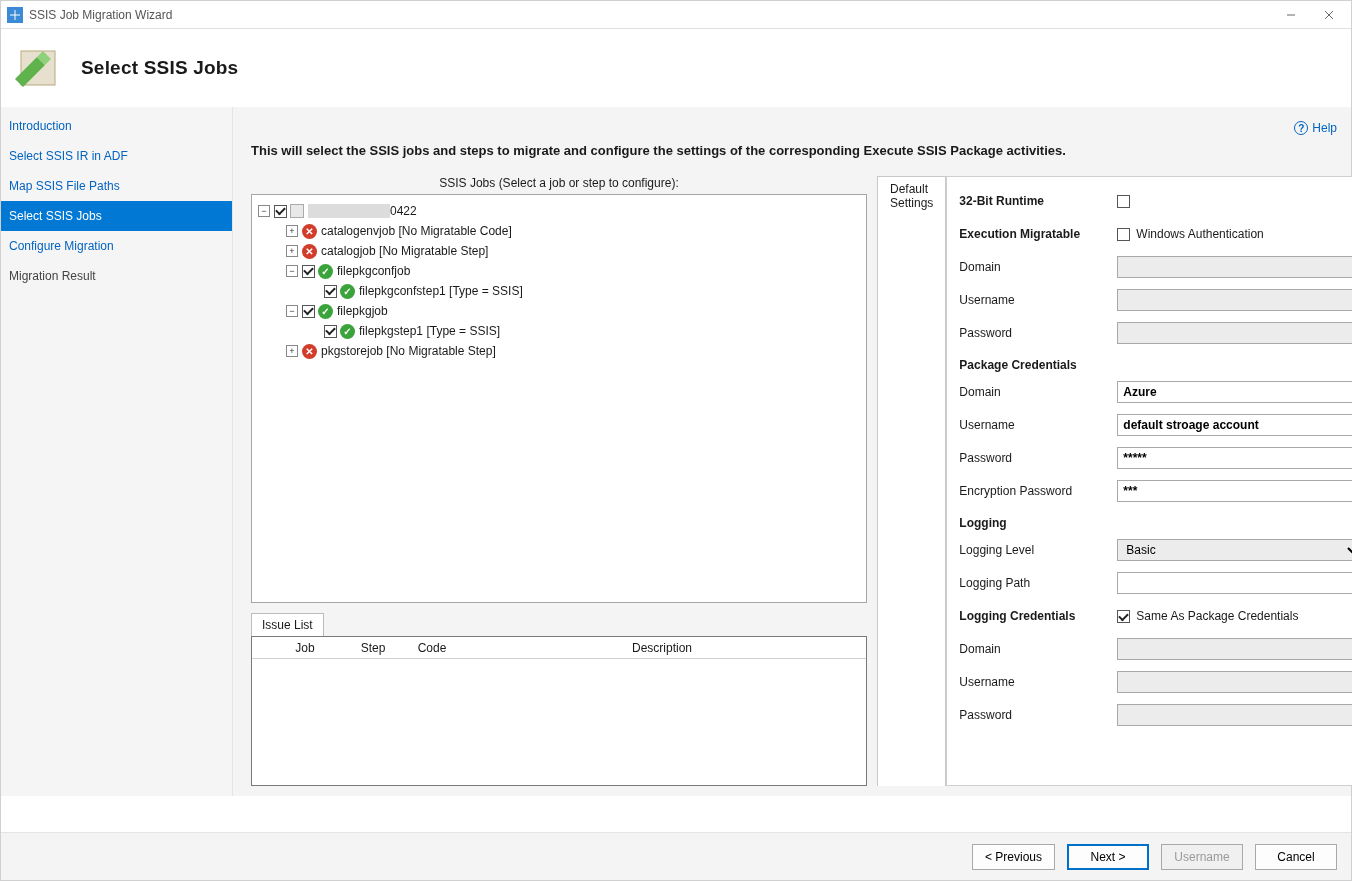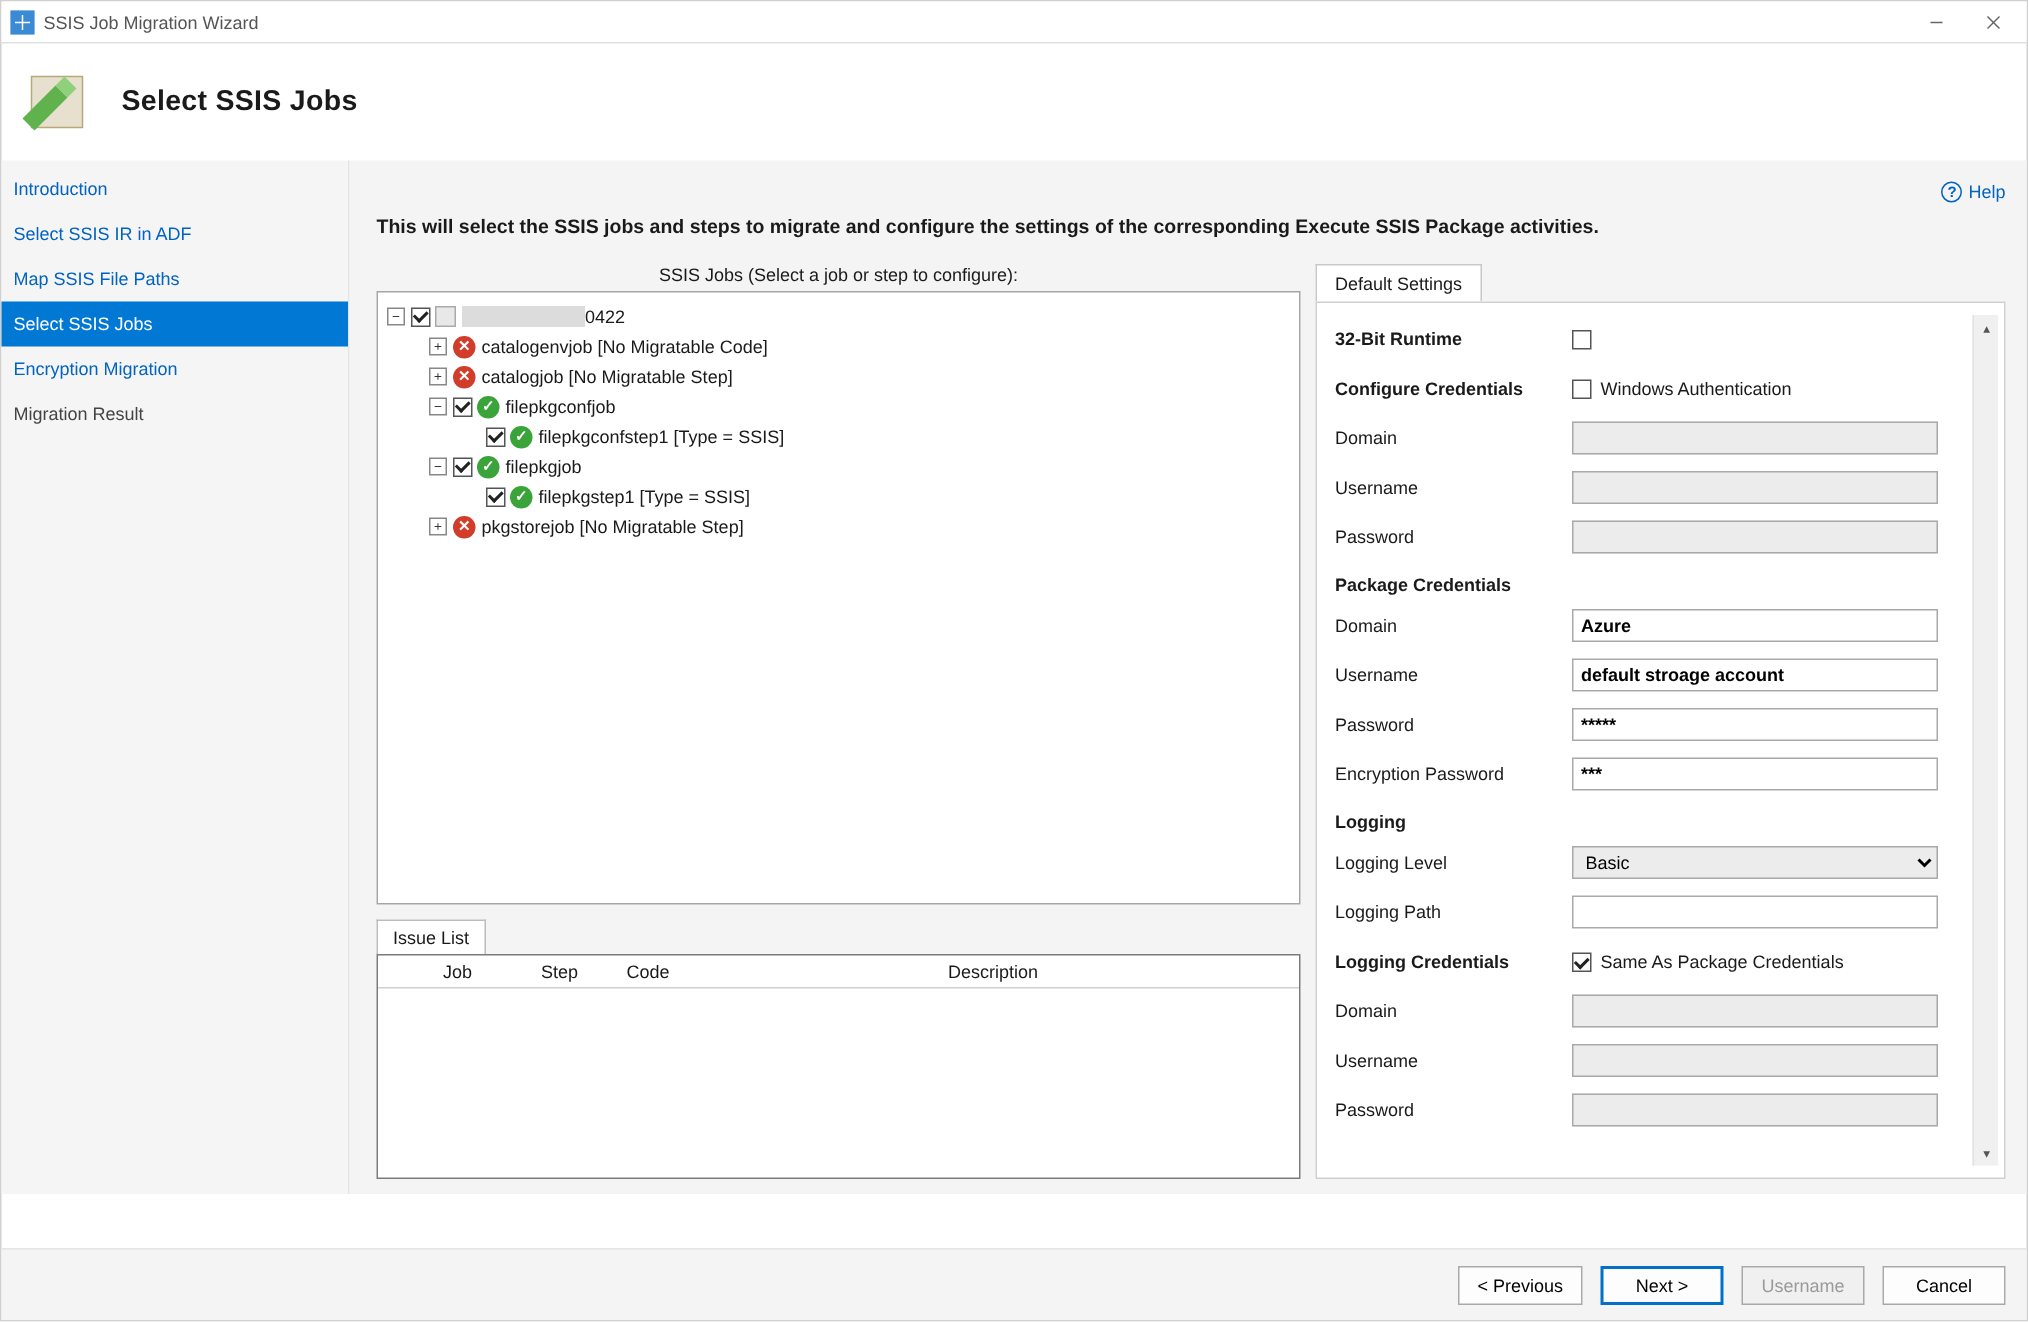--- a/index.html
+++ b/index.html
@@ -43,21 +43,21 @@
   .issue-area { margin-top:10px;}
   .tab-ctrl { display:flex; }
   .tab { background:#fff; border:1px solid #bcbcbc; border-bottom:none; padding:4px 10px; font-size:12px;}
   .issue-box { background:#fff; border:1px solid #7a7a7a; height:150px; }
   .issue-head { display:flex; border-bottom:1px solid #d0d0d0; height:22px; align-items:center; padding-left:18px;}
   .issue-col { font-size:12px; color:#1a1a1a; }
   .issue-col:nth-child(1){ width:70px;}
   .issue-col:nth-child(2){ width:66px;}
   .issue-col:nth-child(3){ width:52px;}
   .issue-col:nth-child(4){ flex:1;}
-  .right-col { width:460px; display:flex; flex-direction:column; min-width:0;}
+  .right-col { width:460px; display:flex; flex-direction:row; min-width:0;}
   .settings-tab-row { display:flex; }
   .settings-tab { background:#fff; border:1px solid #c8c8c8; border-bottom:none; padding:5px 12px; font-size:12px;}
   .settings-box { flex:1; background:#fff; border:1px solid #cfcfcf; padding:8px 4px 8px 12px; display:flex; min-height:0;}
   .settings-scroll { flex:1; overflow:hidden; min-height:0;}
   .scrollbar { width:17px; background:#f0f0f0; border-left:1px solid #e2e2e2; position:relative;}
   .scroll-arrow { position:absolute; left:0; width:17px; height:17px; display:flex; align-items:center; justify-content:center; color:#555; font-size:9px;}
   .scroll-up { top:0;}
   .scroll-down { bottom:0;}
   .frow { display:flex; align-items:center; min-height:32px; margin-bottom:1px;}
   .flabel { width:158px; font-size:12px; color:#1a1a1a; padding-right:6px;}
@@ -122,21 +122,21 @@
       <div class="sidebar-item">
           <span>Select SSIS IR in ADF</span>
         </div>
       <div class="sidebar-item">
           <span>Map SSIS File Paths</span>
         </div>
       <div class="sidebar-item selected">
           <span>Select SSIS Jobs</span>
         </div>
       <div class="sidebar-item">
-          <span>Encryption Migration</span>
+          <span>Configure Migration</span>
         </div>
       <div class="sidebar-item disabled">
           <span>Migration Result</span>
         </div>
     </div>
 
     <div class="main">
       <div class="help-row">
         <span class="help-link">
           <span class="help-icon">?</span>
@@ -231,21 +231,21 @@
           </div>
           <div class="settings-box">
             <div class="settings-scroll">
 
               <div class="frow">
                 <div class="flabel bold">32-Bit Runtime</div>
                 <div class="finput"><span class="chk"></span></div>
               </div>
 
               <div class="frow">
-                <div class="flabel bold">Configure Credentials</div>
+                <div class="flabel bold">Execution Migratable</div>
                 <div class="finput"><span class="chk"></span><span>Windows Authentication</span></div>
               </div>
 
               <div class="frow">
                 <div class="flabel">Domain</div>
                 <div class="finput"><input class="txt disabled" disabled="" style=""></div>
               </div>
               <div class="frow">
                 <div class="flabel">Username</div>
                 <div class="finput"><input class="txt disabled" disabled="" style=""></div>

